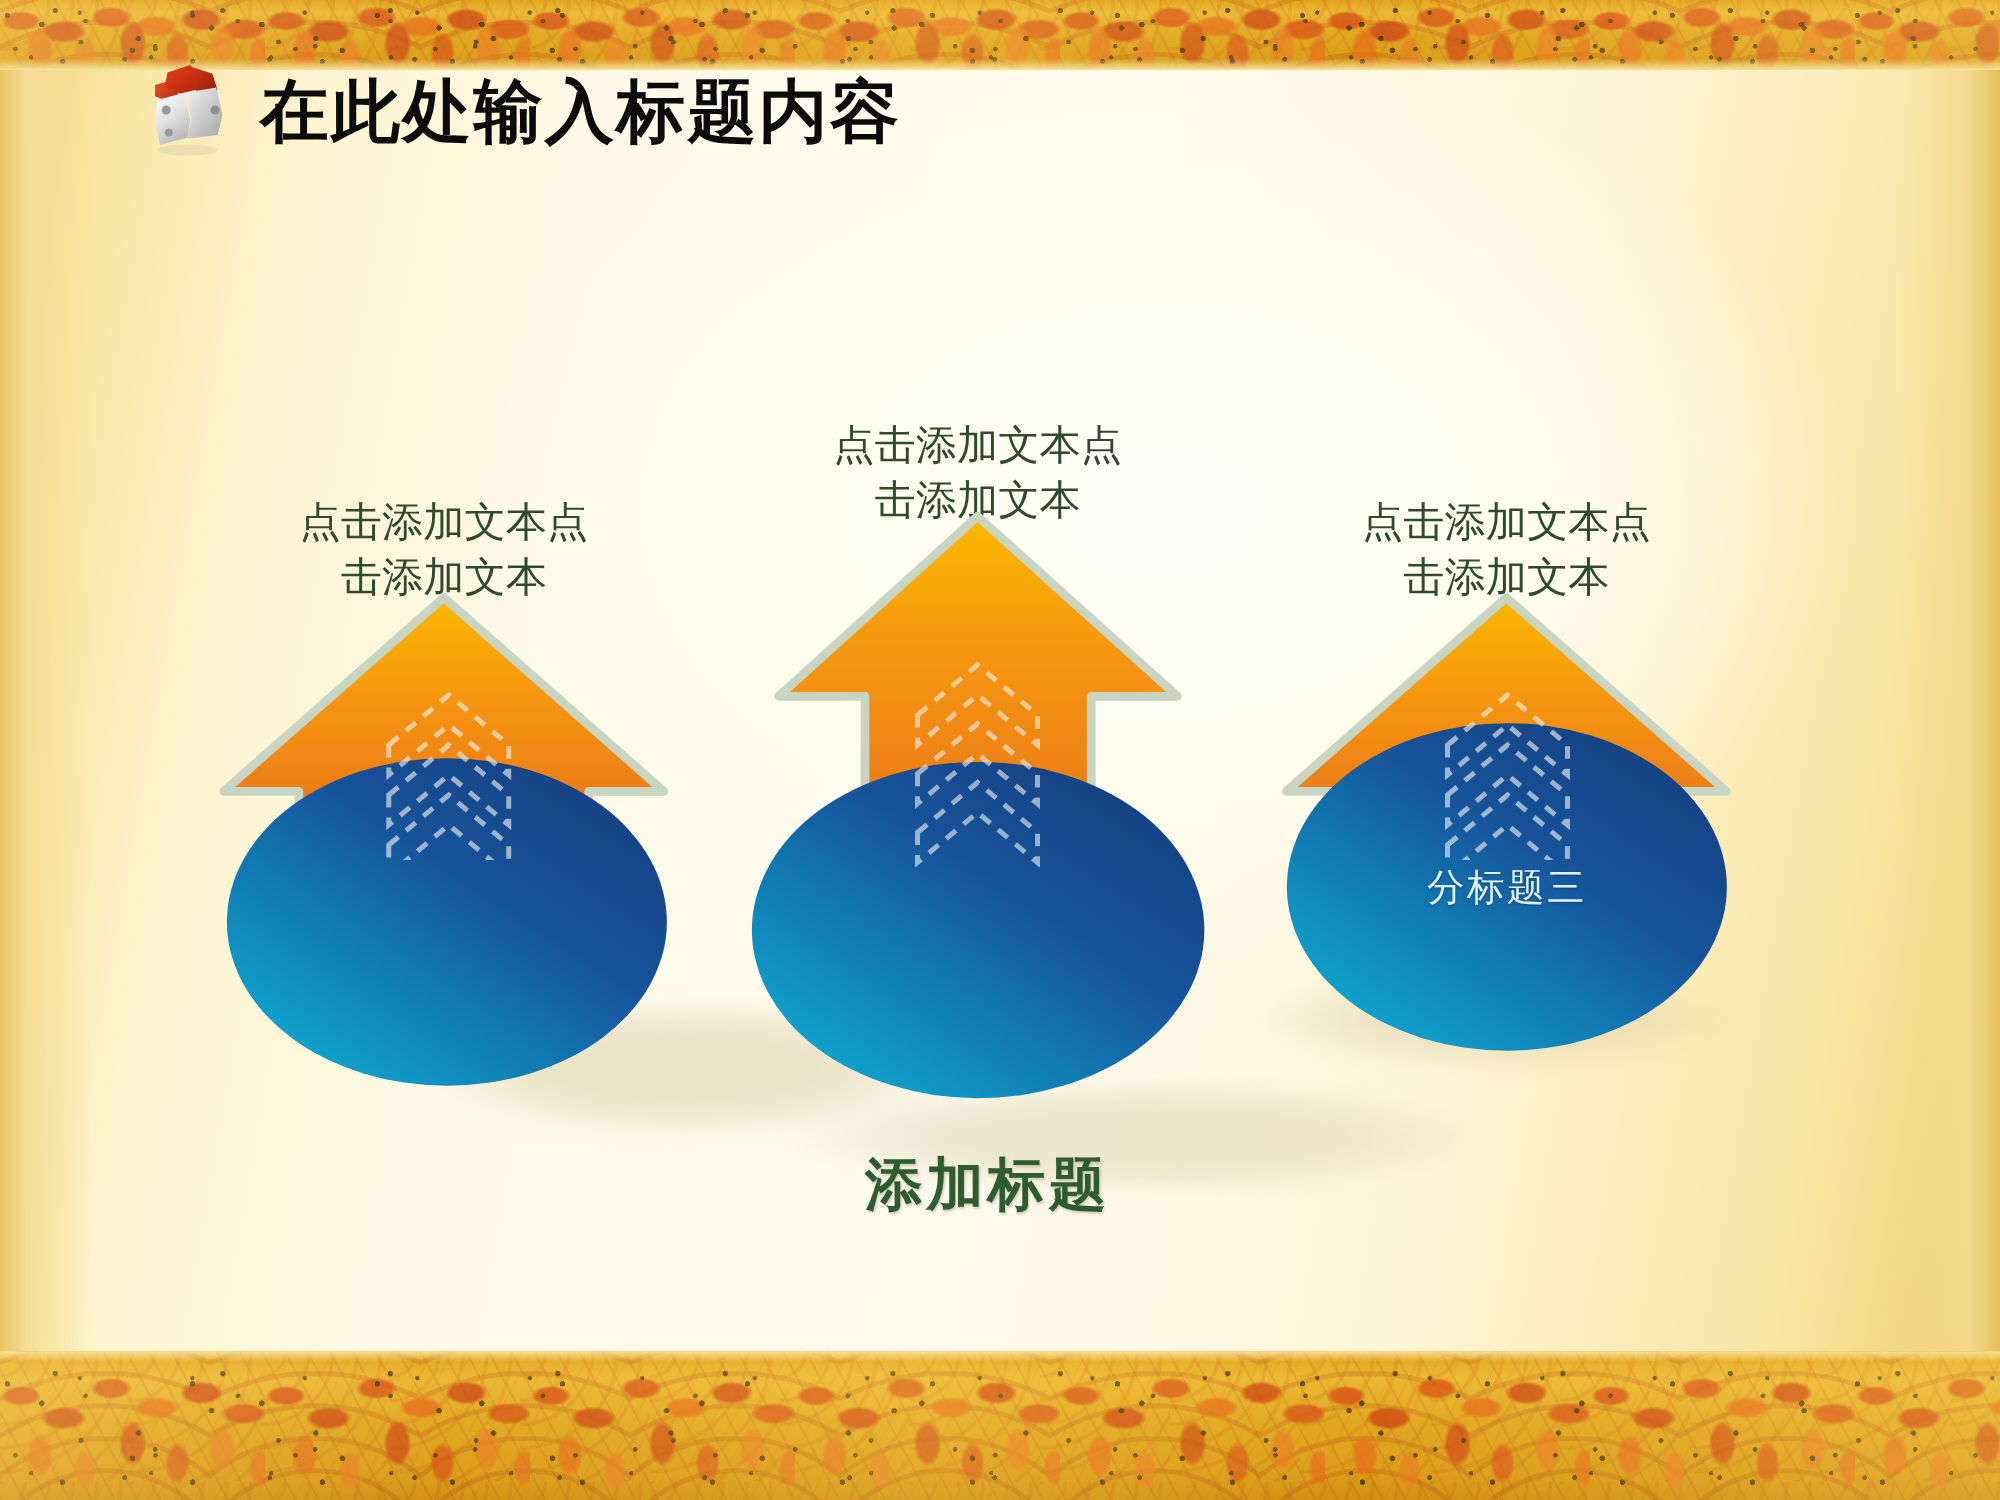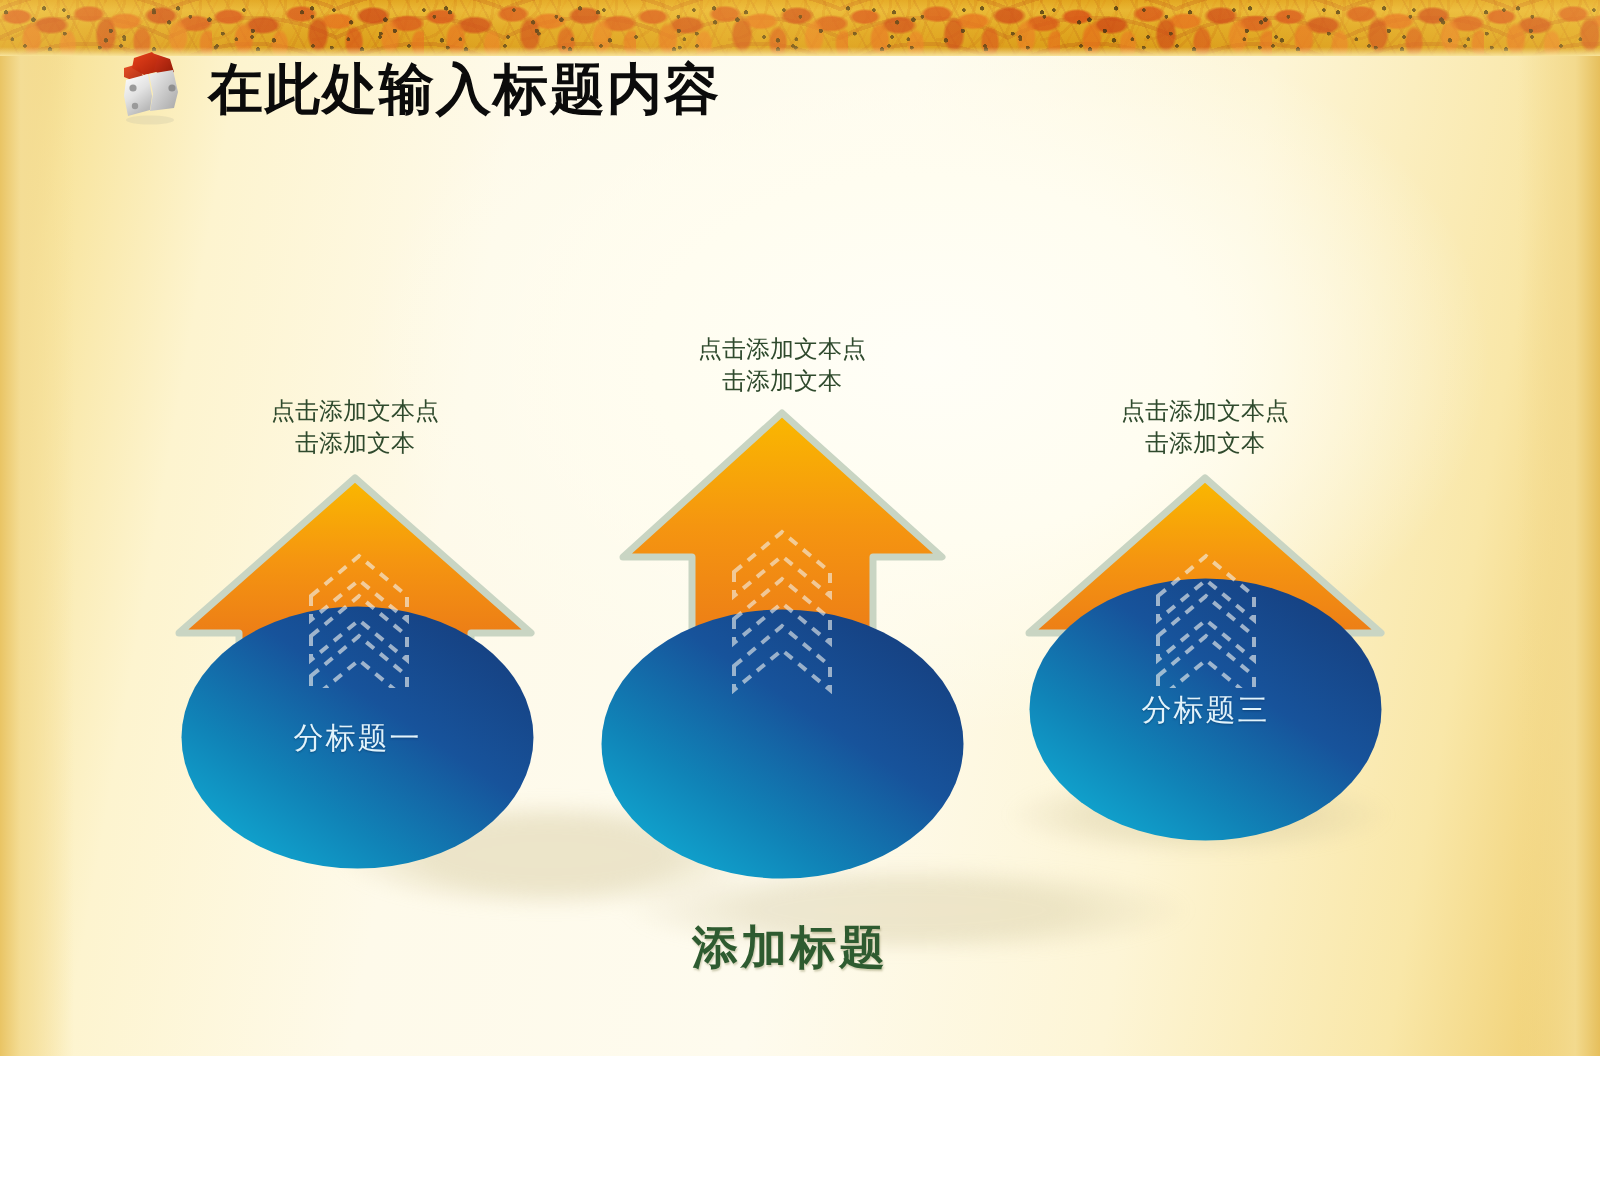--- a/index.html
+++ b/index.html
@@ -1,18 +1,18 @@
 <!DOCTYPE html>
 <html><head>
 <meta charset="utf-8">
 <style>
   html,body{margin:0;padding:0;background:#fff;}
   body{width:1600px;height:1200px;overflow:hidden;font-family:"Liberation Sans","DejaVu Sans",sans-serif;}
 
-  #slide{position:relative;width:1600px;height:1056px;overflow:hidden;
+  #slide{position:relative;width:1600px;height:1200px;overflow:hidden;
     background:
       radial-gradient(ellipse 780px 520px at 58% 34%, #fffef7 0%, #fffdf0 35%, rgba(255,250,222,0) 72%),
       linear-gradient(100deg, #f0cf74 0%, #f8e49d 5%, #fdf4cf 14%, #fefaea 30%, #fefbee 52%, #fdf5d6 72%, #f9e7a8 88%, #eec964 100%);
   }
 
   
   .band{position:absolute;left:0;width:1600px;overflow:hidden;}
   .band .base{position:absolute;inset:0;
     background:
       linear-gradient(180deg,#e0a014 0%,#e8b42a 18%,#dfa418 50%,#d9990f 82%,#cf8c08 100%);
@@ -92,21 +92,21 @@
   
   #puzzle-icon{position:absolute;left:116px;top:50px;width:72px;height:78px;}
   #slide-title{position:absolute;left:208px;top:62px;
     font-size:55px;font-weight:bold;color:#0b0b0b;letter-spacing:2px;
     white-space:nowrap;line-height:1;
     font-family:"DejaVu Sans","Liberation Sans",sans-serif;}
 
   
   .col{position:absolute;}
   .cap{position:absolute;text-align:center;color:#2f4a2d;
-    font-size:24px;line-height:1.33;white-space:pre-line;
+    font-size:33px;line-height:1.33;white-space:pre-line;
     font-family:"DejaVu Sans","Liberation Sans",sans-serif;}
   .arrow-wrap{position:absolute;}
   .oval-wrap{position:absolute;}
   .oval-label{position:absolute;left:0;width:100%;text-align:center;
     color:#e2f3fb;font-size:30px;letter-spacing:2px;
     text-shadow:0 1px 2px rgba(0,40,80,.45);
     font-family:"DejaVu Sans","Liberation Sans",sans-serif;}
 
   #bottom-title{position:absolute;left:0;top:917px;width:1600px;text-align:none;
     font-size:46px;font-weight:bold;color:#2e5b30;letter-spacing:3px;
@@ -197,21 +197,20 @@
         <defs>
           <linearGradient id="ov1" x1="0.9" y1="0.08" x2="0.12" y2="0.95">
             <stop offset="0" stop-color="#163f7f"></stop>
             <stop offset="0.38" stop-color="#17539b"></stop>
             <stop offset="0.72" stop-color="#1083b7"></stop>
             <stop offset="1" stop-color="#10aad2"></stop>
           </linearGradient>
         </defs>
         <ellipse cx="177.5" cy="132.5" rx="176" ry="131" fill="url(#ov1)"></ellipse>
       </svg>
-      <div class="oval-label" style="top:113px;">分标题一</div>
     </div>
 
     <svg style="position:absolute;left:305px;top:548px;width:108px;height:140px;" viewBox="0 0 108 140">
       <g fill="none" stroke="#f2f3ef" stroke-width="4" stroke-dasharray="10 8" opacity=".62">
         <path d="M6 48 L54 8 L102 48 L102 72 L54 32 L6 72 Z"></path>
         <path d="M6 88 L54 48 L102 88 L102 112 L54 72 L6 112 Z"></path>
         <path d="M6 128 L54 88 L102 128 L102 152 L54 112 L6 152 Z"></path>
       </g>
     </svg>
   </div>

